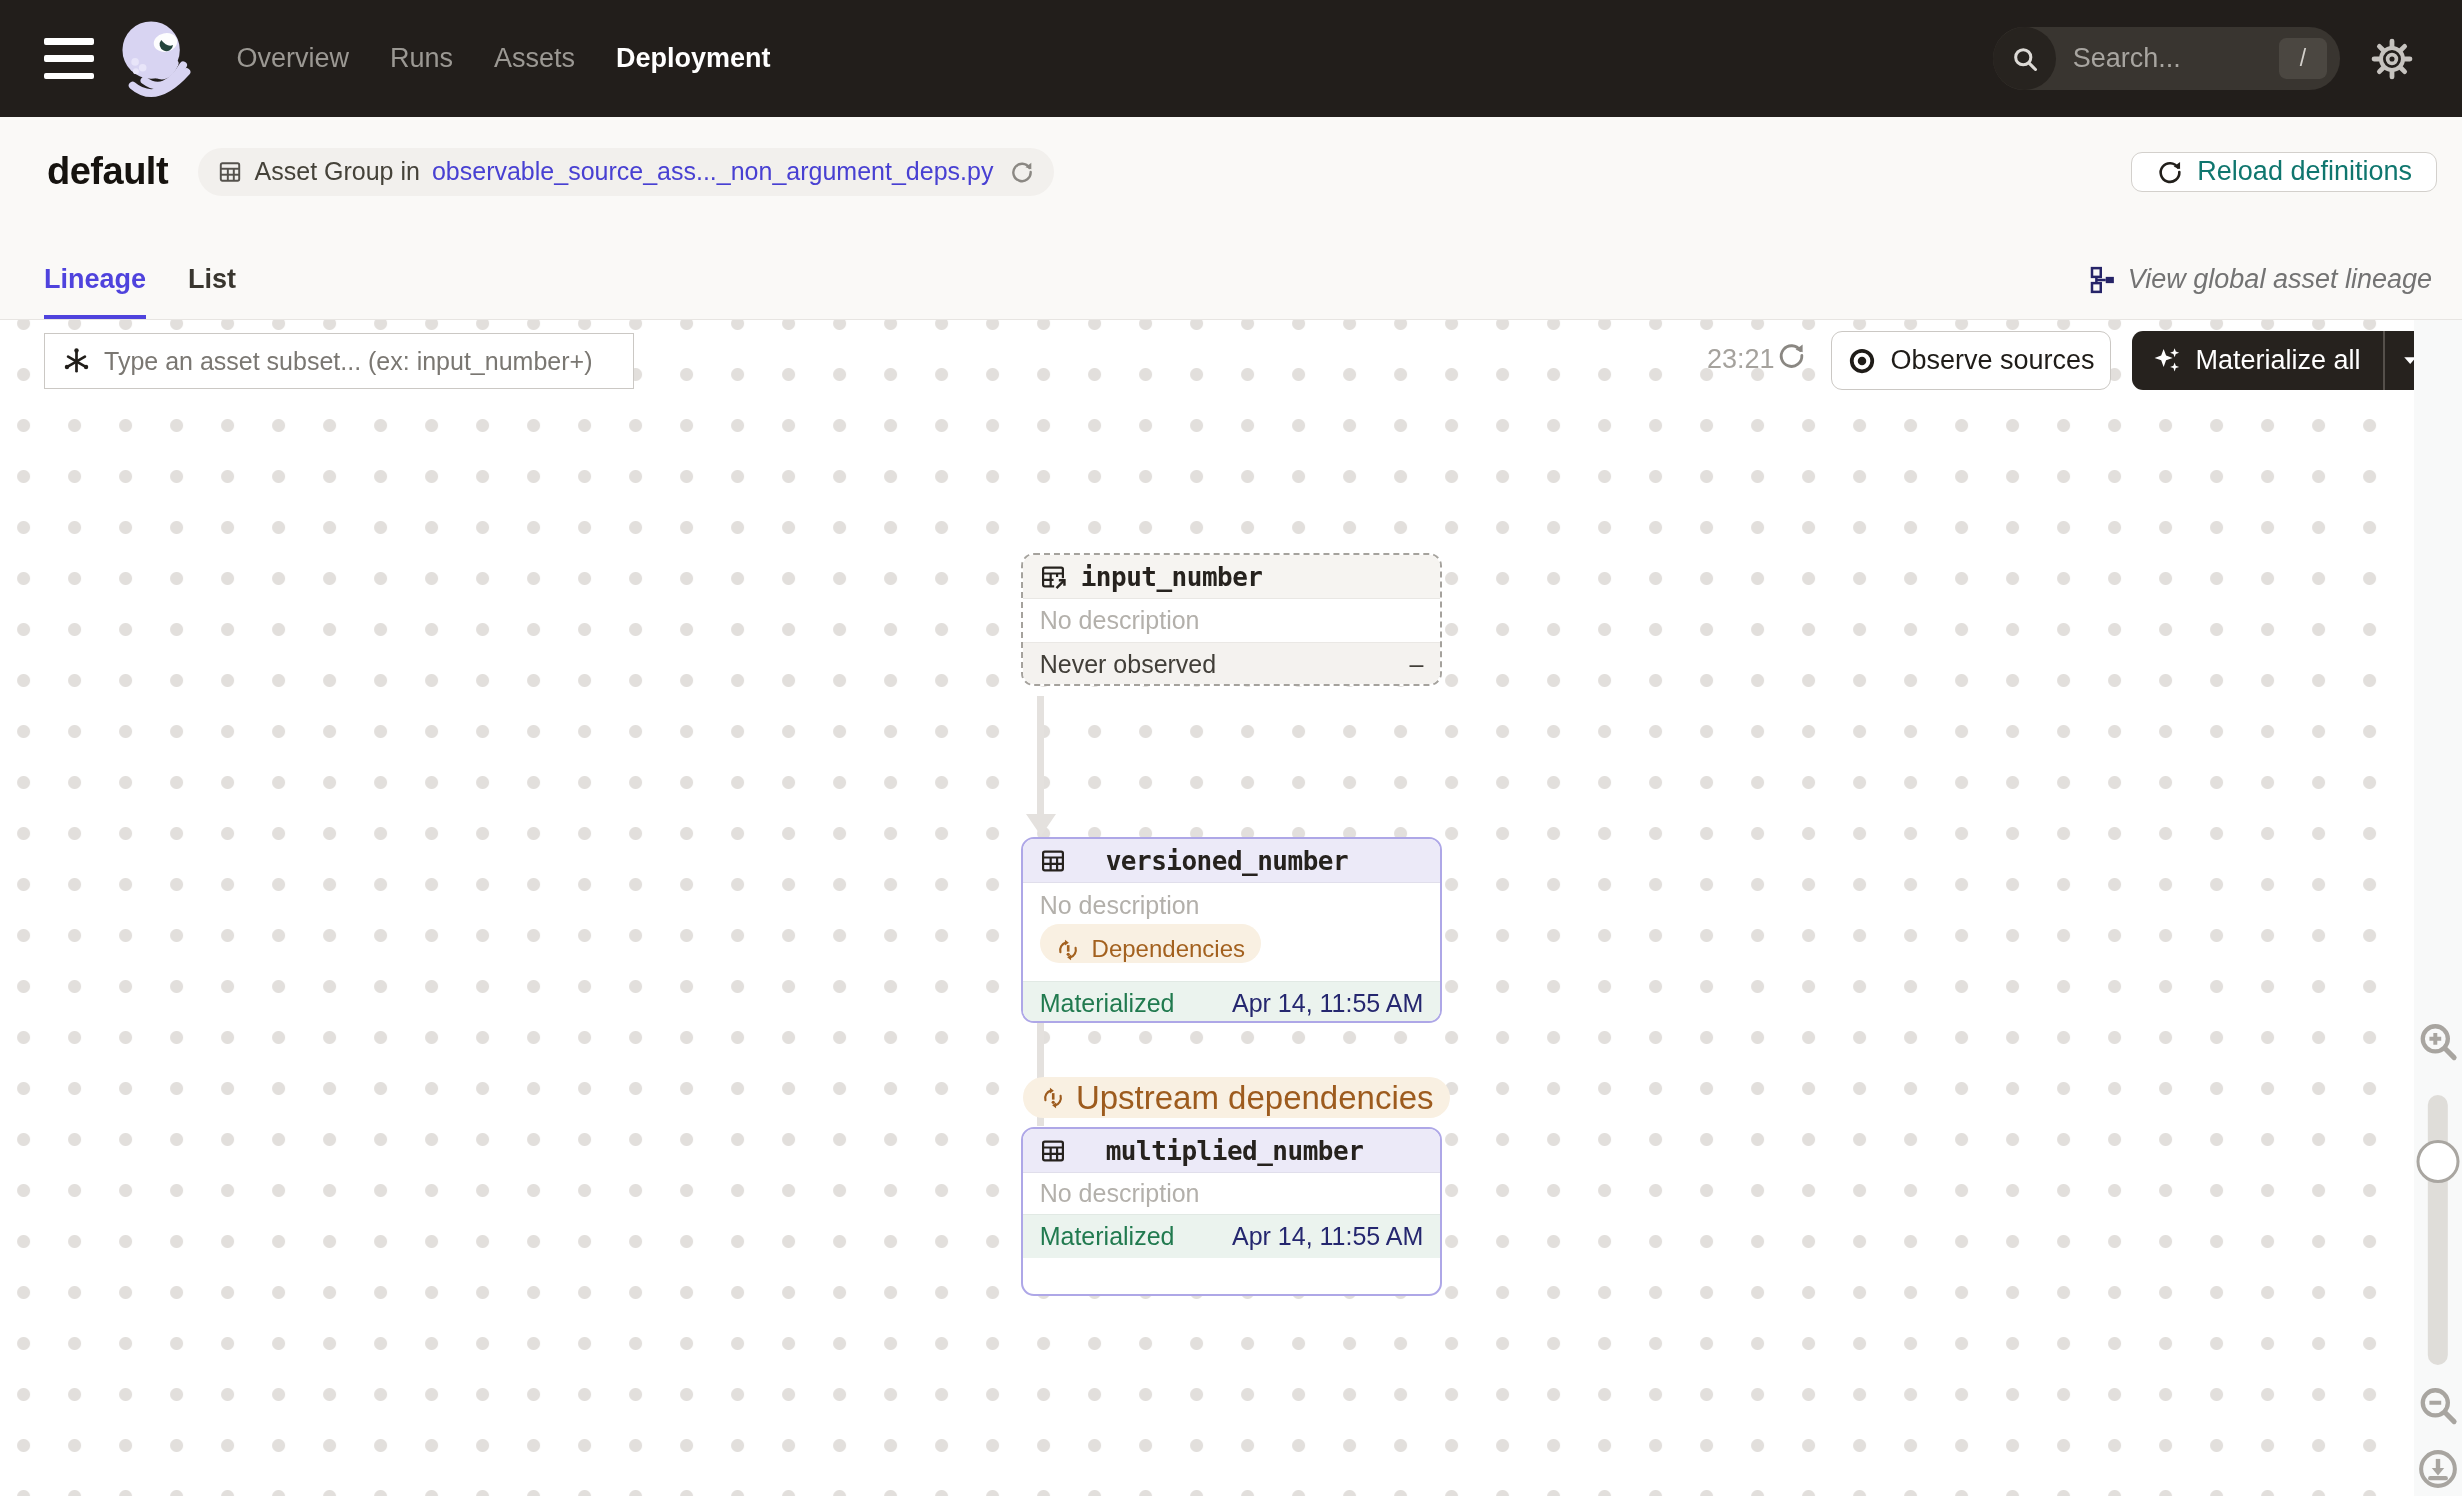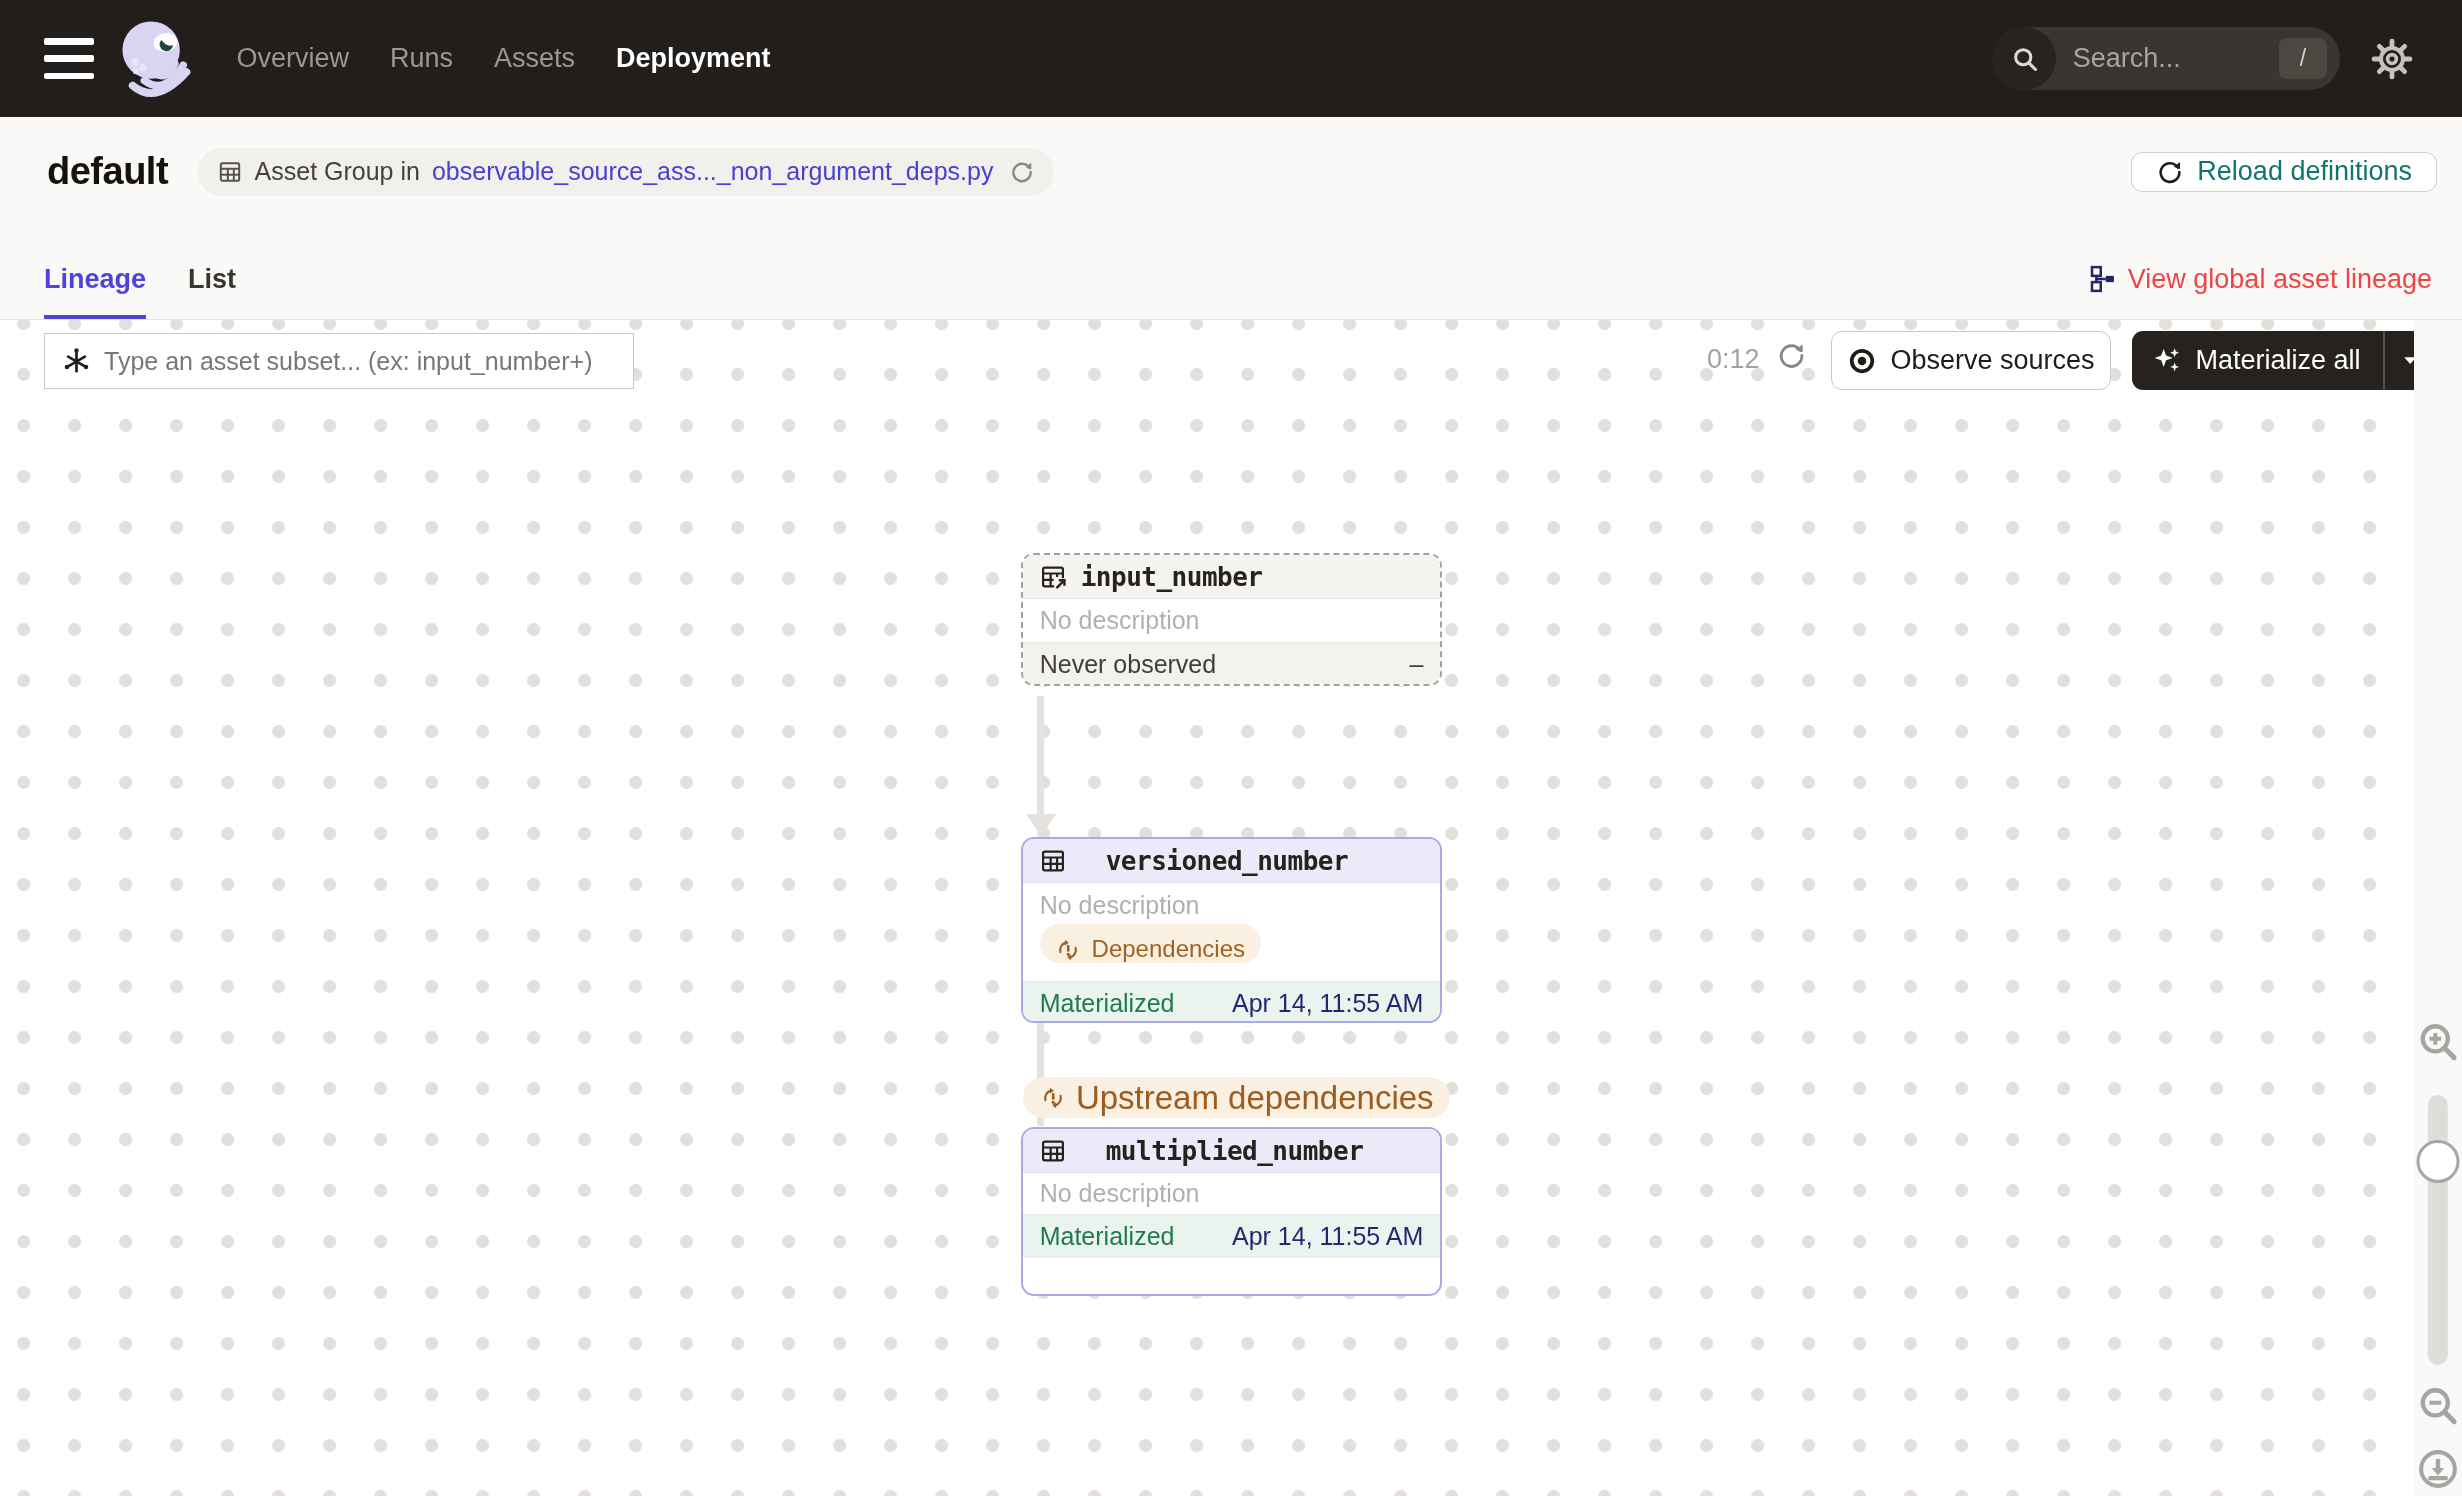--- a/index.html
+++ b/index.html
@@ -30,21 +30,21 @@
   .crumb-text { font-size:25px; color:#454239; }
   .crumb-link { font-size:25px; color:#4840D2; text-decoration:none; cursor:pointer; }
   .crumb-refresh { cursor:pointer; display:flex; margin-left:3.7px; }
   .titlerow .spacer { flex:1; }
   .reload-btn { height:40px; border-radius:11px; border:1.9px solid #D3D0CC; background:#fff; display:flex; align-items:center; gap:13px; padding:0 24px; font-size:27px; color:#0f766e; cursor:pointer; }
   .tabsrow { position:absolute; left:0; right:0; bottom:0; display:flex; align-items:flex-end; padding:0 30px 0 44px; }
   .tab { font-size:27px; font-weight:700; padding-bottom:20.4px; margin-right:42px; cursor:pointer; border-bottom:4.6px solid transparent; }
   .tab.active { color:#4F43DD; border-bottom-color:#4F43DD; }
   .tab.inactive { color:#39362F; }
   .tabsrow .spacer { flex:1; }
-  .global-link { display:flex; align-items:flex-start; gap:11px; font-size:27px; color:#ef4444; cursor:pointer; padding-bottom:24px; }
+  .global-link { display:flex; align-items:flex-end; gap:11px; font-size:27px; color:#737373; cursor:pointer; padding-bottom:24px;font-style:italic; }
 
   
   .canvas { position:relative; height:1177px; background:#FFFFFF;
     background-image:radial-gradient(circle, #E2DFDC 6px, rgba(0,0,0,0) 7px);
     background-size:51px 51px; background-position:-1.9px -22px; }
 
   .filterwrap { position:absolute; left:44px; top:13px; width:590px; height:56px; }
   .filterwrap input { width:100%; height:100%; border:1.9px solid #CBC8C4; border-radius:0; padding:0 11px 0 59px; font-size:25px; color:#211E1A; background:#fff; outline:none; font-family:inherit; }
   .filterwrap input::placeholder { color:#7A7772; opacity:1; }
   .filter-icon { position:absolute; left:16.7px; top:13px; pointer-events:none; }
@@ -206,21 +206,21 @@
         <line x1="5.5" y1="15.75" x2="18.5" y2="8.25"></line>
       </g>
       <g fill="#211E1A">
         <circle cx="12" cy="3.5" r="1.7"></circle>
           <circle cx="19.4" cy="16.3" r="1.7"></circle>
           <circle cx="4.6" cy="16.3" r="1.7"></circle>
       </g>
     </svg>
   </div>
 
-  <span class="timer">0:12</span>
+  <span class="timer">23:21</span>
   <span class="toolbar-refresh">
     <svg width="31" height="31" viewBox="0 0 24 24">
         <path d="M18.8,8.2 A8,8 0 1 0 20,12" fill="none" stroke="#8A8782" stroke-width="2.2" stroke-linecap="round"></path>
         <polygon points="20.6,3.4 20.6,9.4 15.2,7.6" fill="#8A8782"></polygon>
       </svg>
   </span>
 
   <button class="observe-btn">
     <svg width="30" height="30" viewBox="0 0 24 24">
         <circle cx="12" cy="12" r="8.2" fill="none" stroke="#1F1C18" stroke-width="3"></circle>

